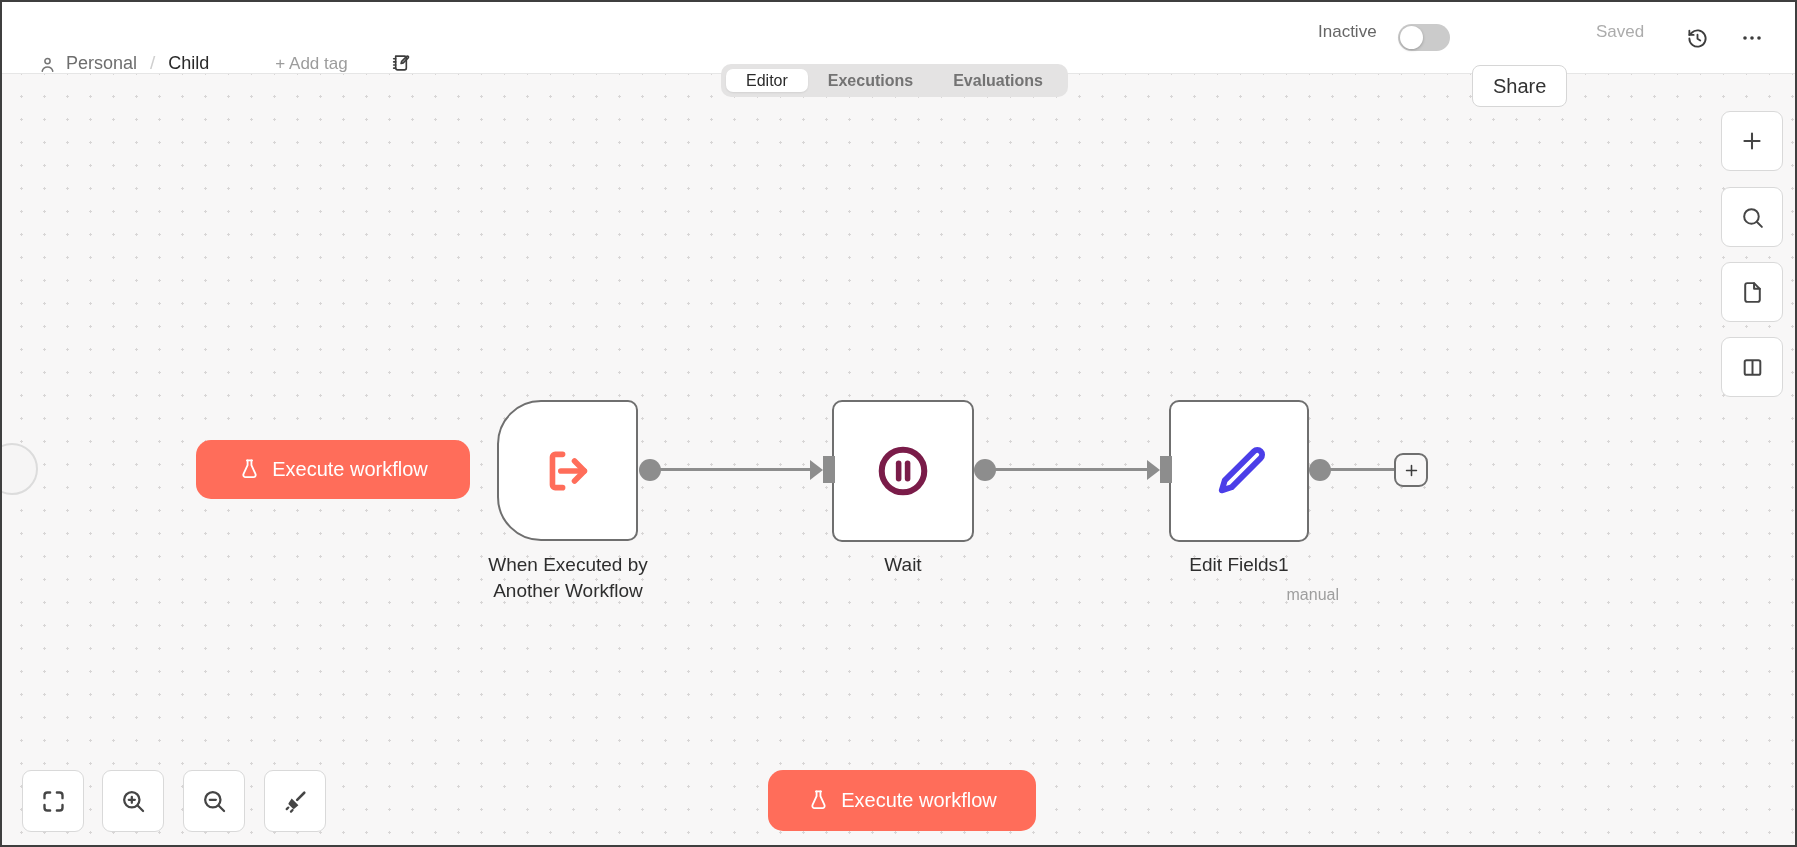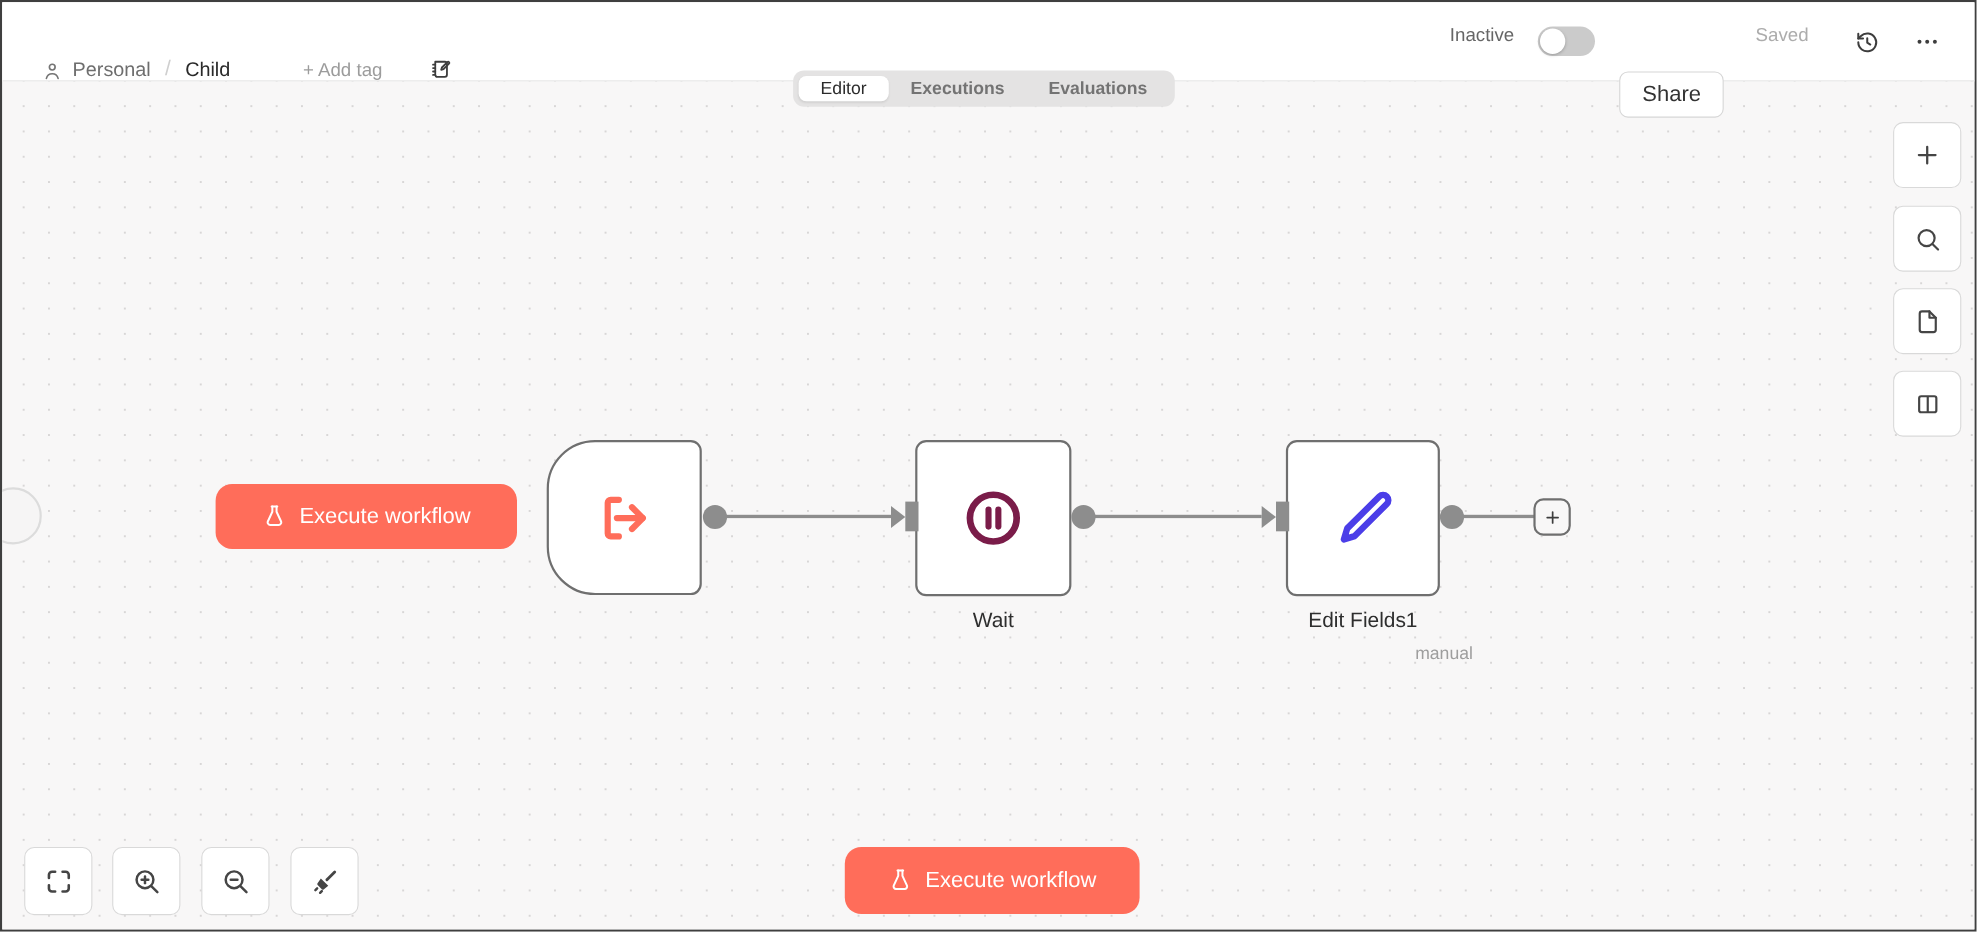--- a/index.html
+++ b/index.html
@@ -165,20 +165,21 @@
 
     <div class="node node-trigger">
       <span>
         <svg width="54" height="54" viewBox="0 0 24 24" fill="none" stroke="#ff6d5a" stroke-width="2.5" stroke-linecap="round" stroke-linejoin="round">
           <path d="M9.6 4.6H6.3a1.2 1.2 0 0 0-1.2 1.2v12.4a1.2 1.2 0 0 0 1.2 1.2h3.3"></path>
           <line x1="8.8" y1="12" x2="19.2" y2="12"></line>
           <polyline points="14.9,7.6 19.3,12 14.9,16.4"></polyline>
         </svg>
       </span>
     </div>
+    <div class="node-label label-trigger">When Executed by Another Workflow</div>
 
     <div class="node node-wait">
       <span>
         <svg width="58" height="58" viewBox="0 0 24 24" fill="none" stroke="#7a1c49" stroke-linecap="round">
           <circle cx="12" cy="12" r="8.8" stroke-width="2.5"></circle>
           <line x1="10.2" y1="8.8" x2="10.2" y2="15.2" stroke-width="2.3"></line>
           <line x1="13.9" y1="8.8" x2="13.9" y2="15.2" stroke-width="2.3"></line>
         </svg>
       </span>
     </div>

